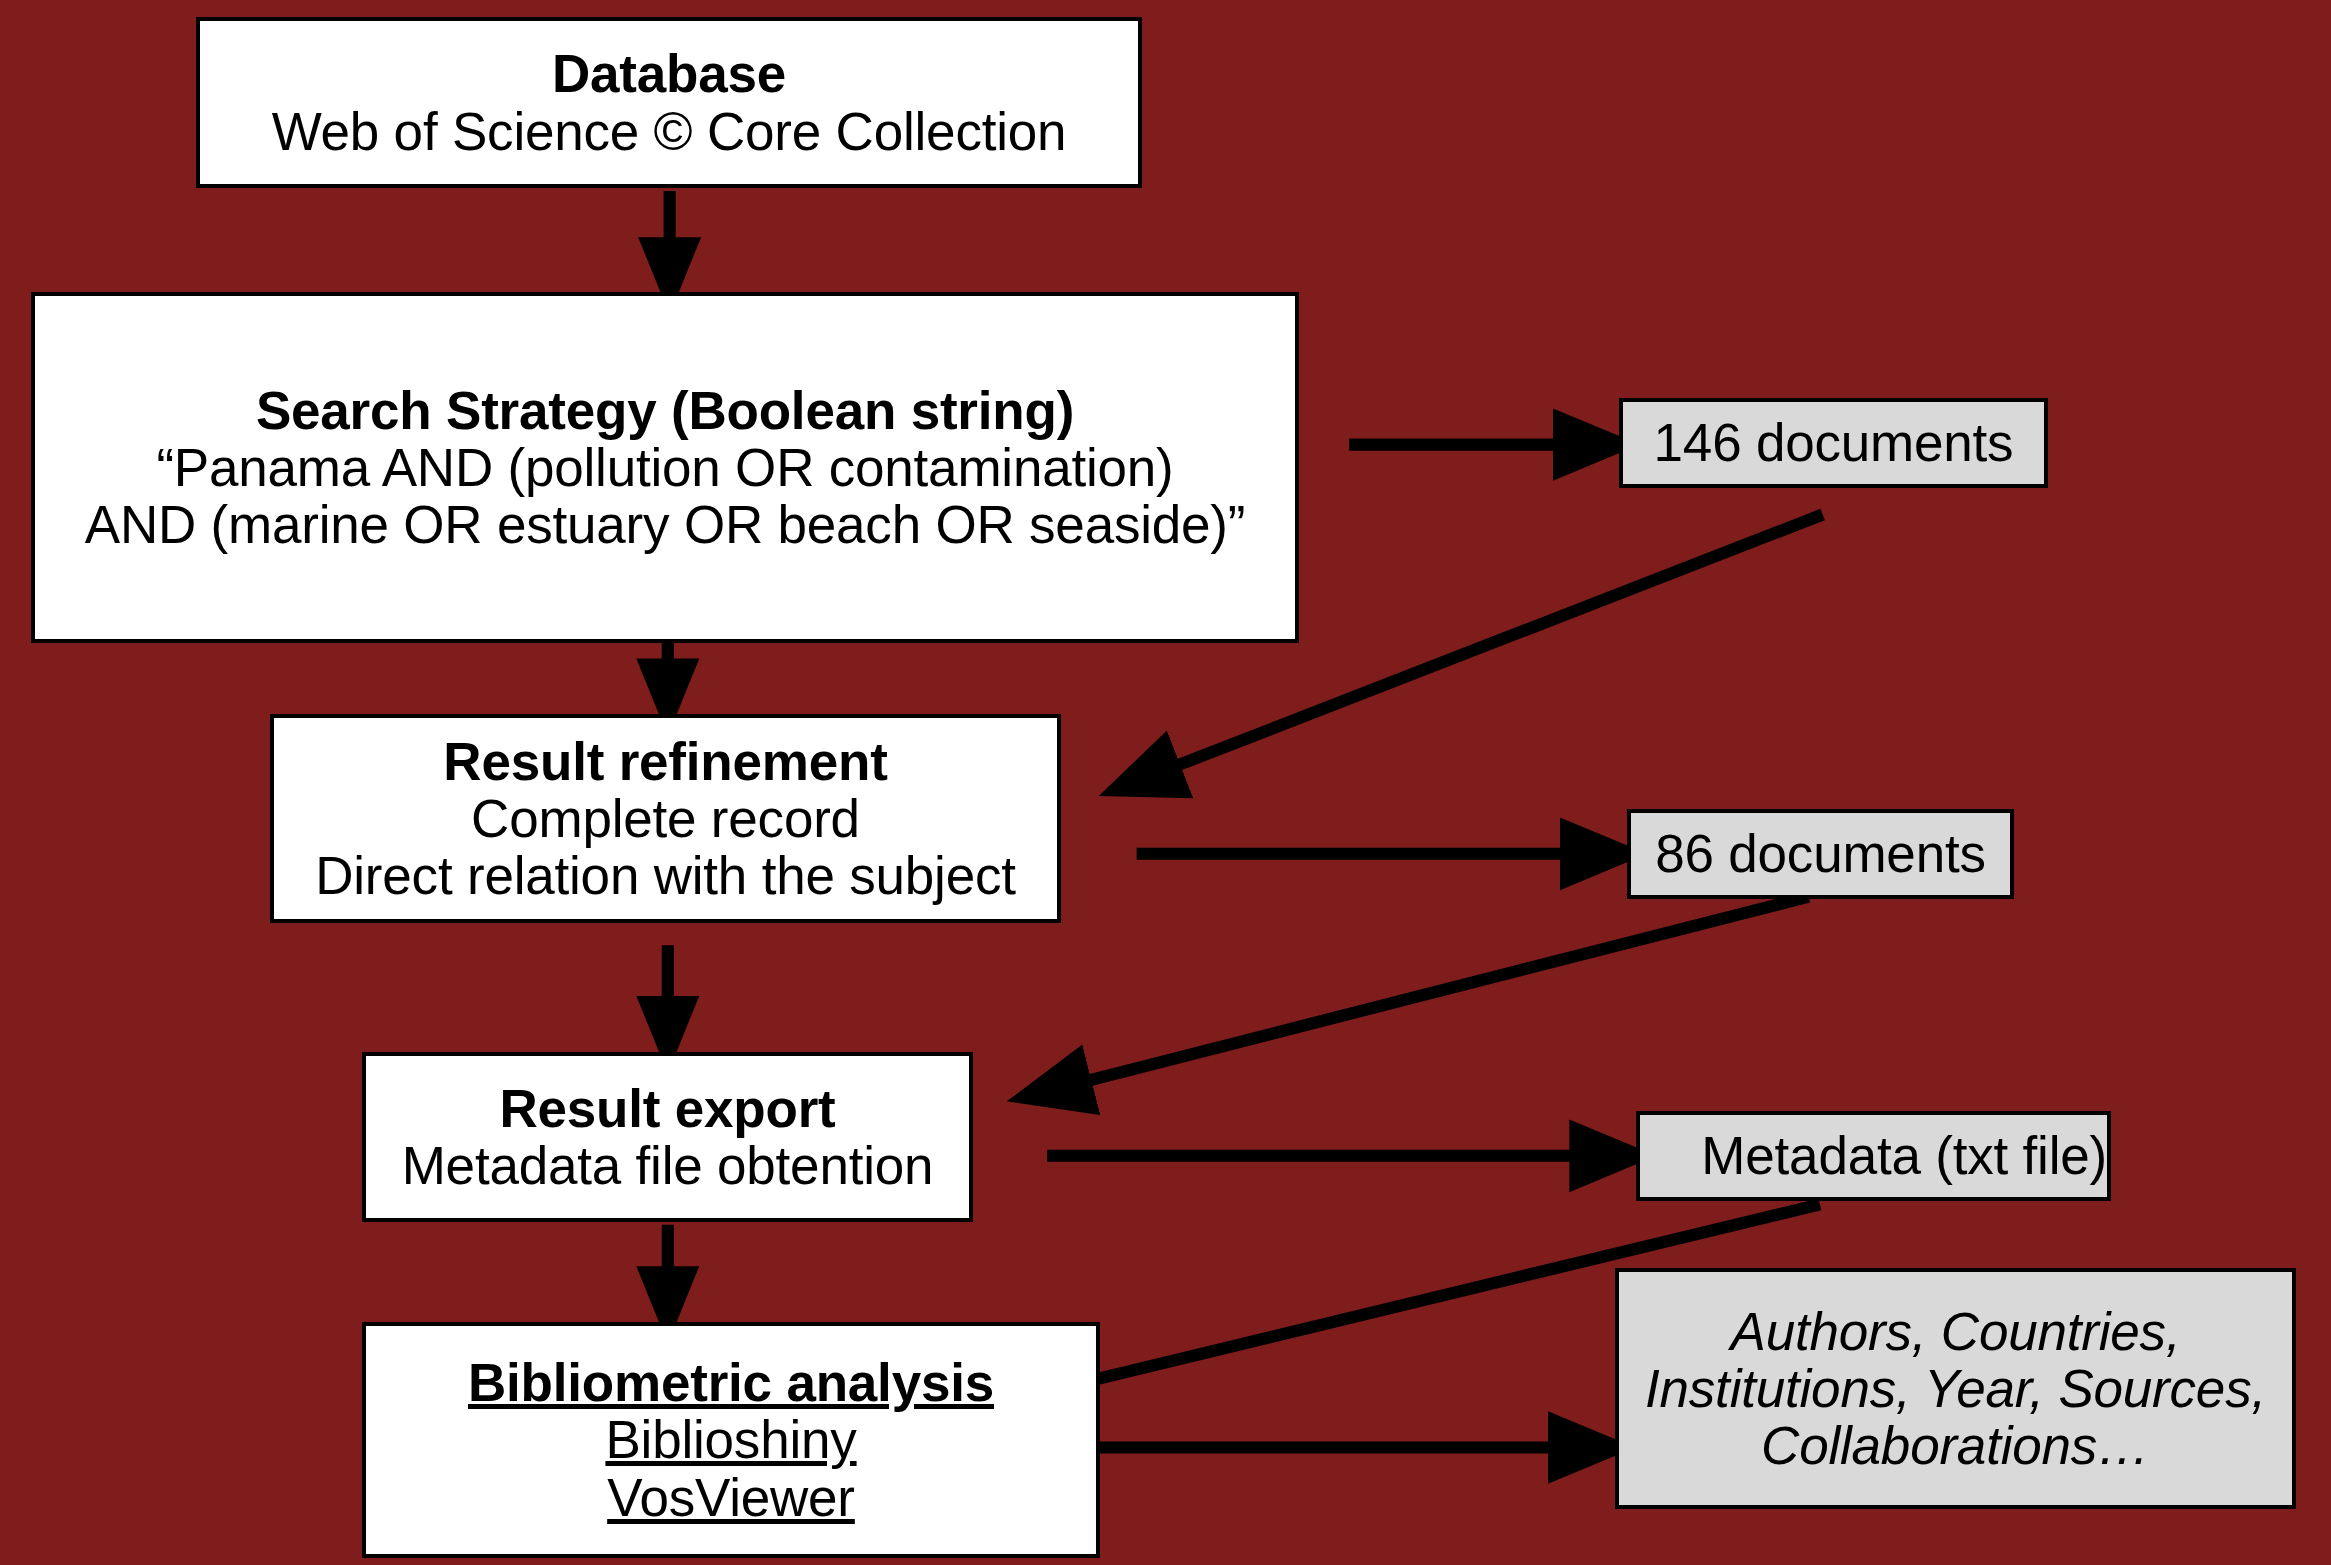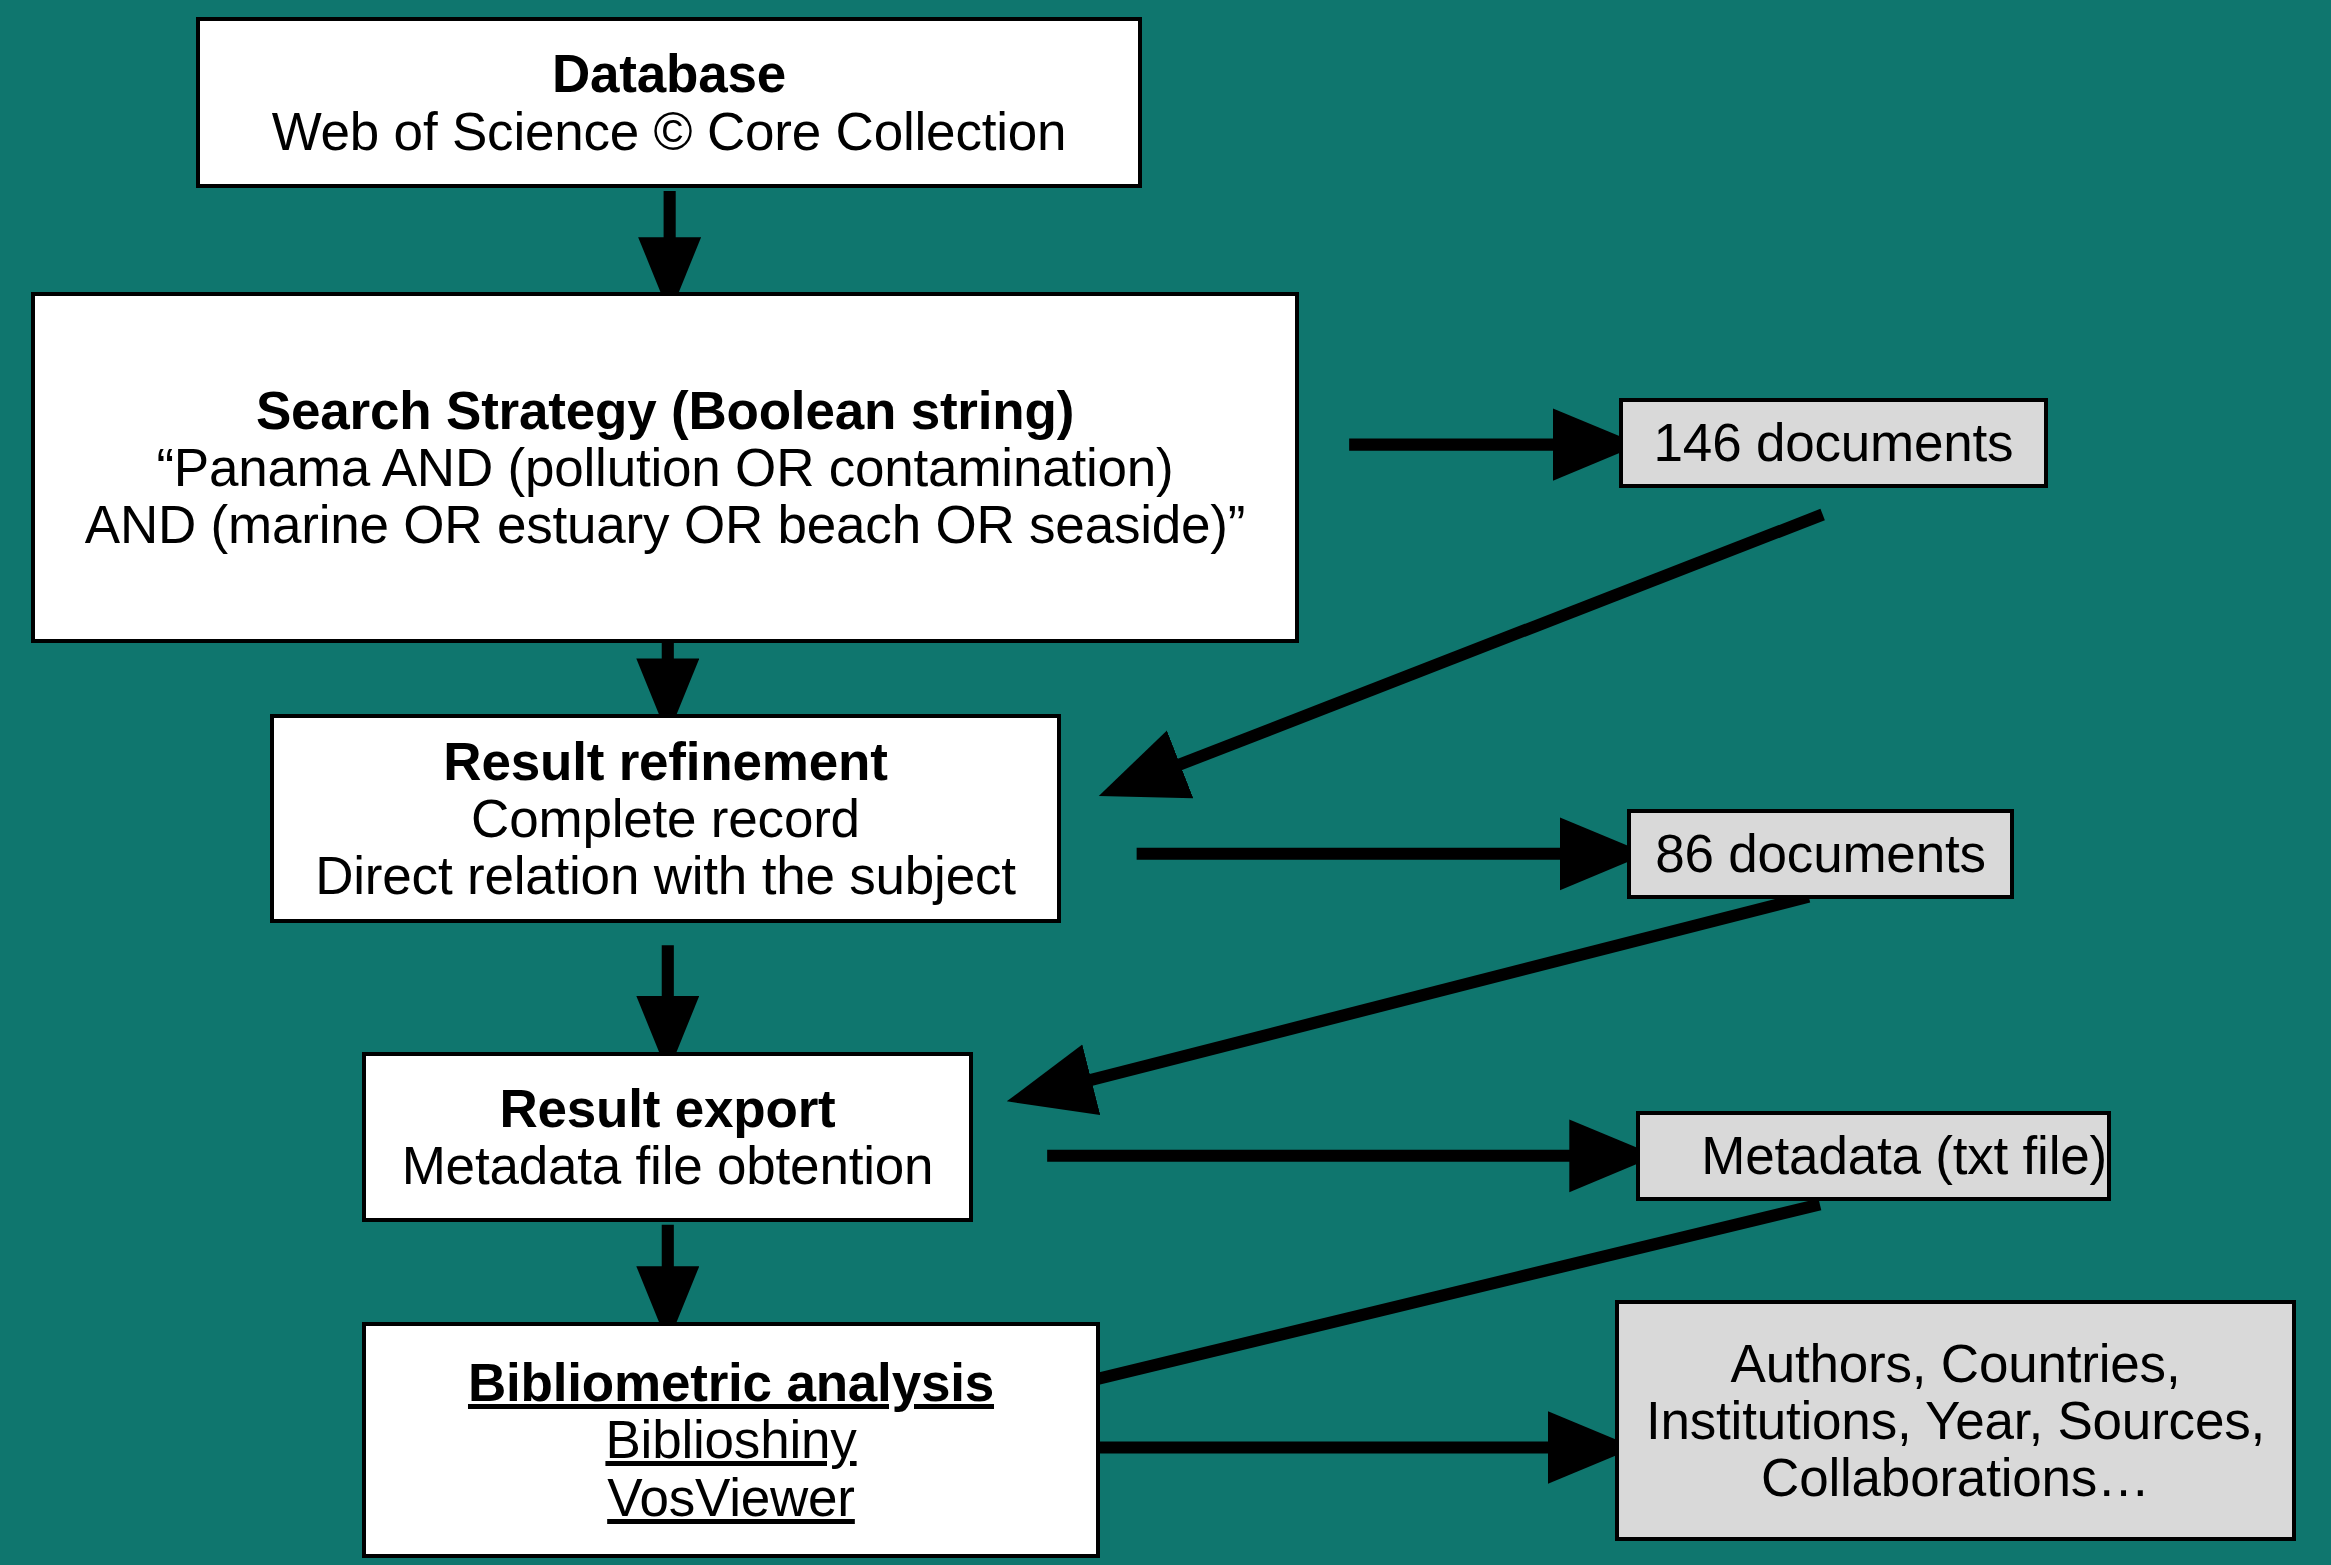--- a/index.html
+++ b/index.html
@@ -4,21 +4,21 @@
 <style>
   html, body {
     margin: 0;
     padding: 0;
     background: #ffffff;
   }
   #stage {
     position: relative;
     width: 2332px;
     height: 1565px;
-    background: #0f766e;
+    background: #7f1d1d;
     font-family: "Liberation Sans", sans-serif;
     overflow: hidden;
   }
   .node {
     position: absolute;
     box-sizing: border-box;
     border: 4.7px solid #000000;
     background: #ffffff;
     display: flex;
     flex-direction: column;
@@ -46,21 +46,21 @@
   
   #node-database        { left: 196px;  top: 17px;   width: 946px; height: 171px; }
   #node-search          { left: 31px;   top: 292px;  width: 1268px; height: 351px; }
   #node-refinement      { left: 270px;  top: 714px;  width: 791px;  height: 209px; }
   #node-export          { left: 362px;  top: 1052px; width: 611px;  height: 170px; }
   #node-bibliometric    { left: 362px;  top: 1322px; width: 738px;  height: 236px; text-decoration: underline; }
 
   #node-docs146         { left: 1619px; top: 398px;  width: 429px;  height: 90px;  }
   #node-docs86          { left: 1627px; top: 809px;  width: 387px;  height: 90px;  }
   #node-metadata        { left: 1636px; top: 1111px; width: 475px;  height: 90px; align-items: flex-end;  }
-  #node-fields          { left: 1615px; top: 1300px; width: 681px;  height: 241px; }
+  #node-fields          { left: 1615px; top: 1268px; width: 681px;  height: 241px; font-style: italic; }
 
   #node-docs146 .line,
   #node-docs86 .line,
   #node-metadata .line,
   #node-fields .line { font-size: 53px; }
 </style>
 </head>
 <body>
 
 <div id="stage">

